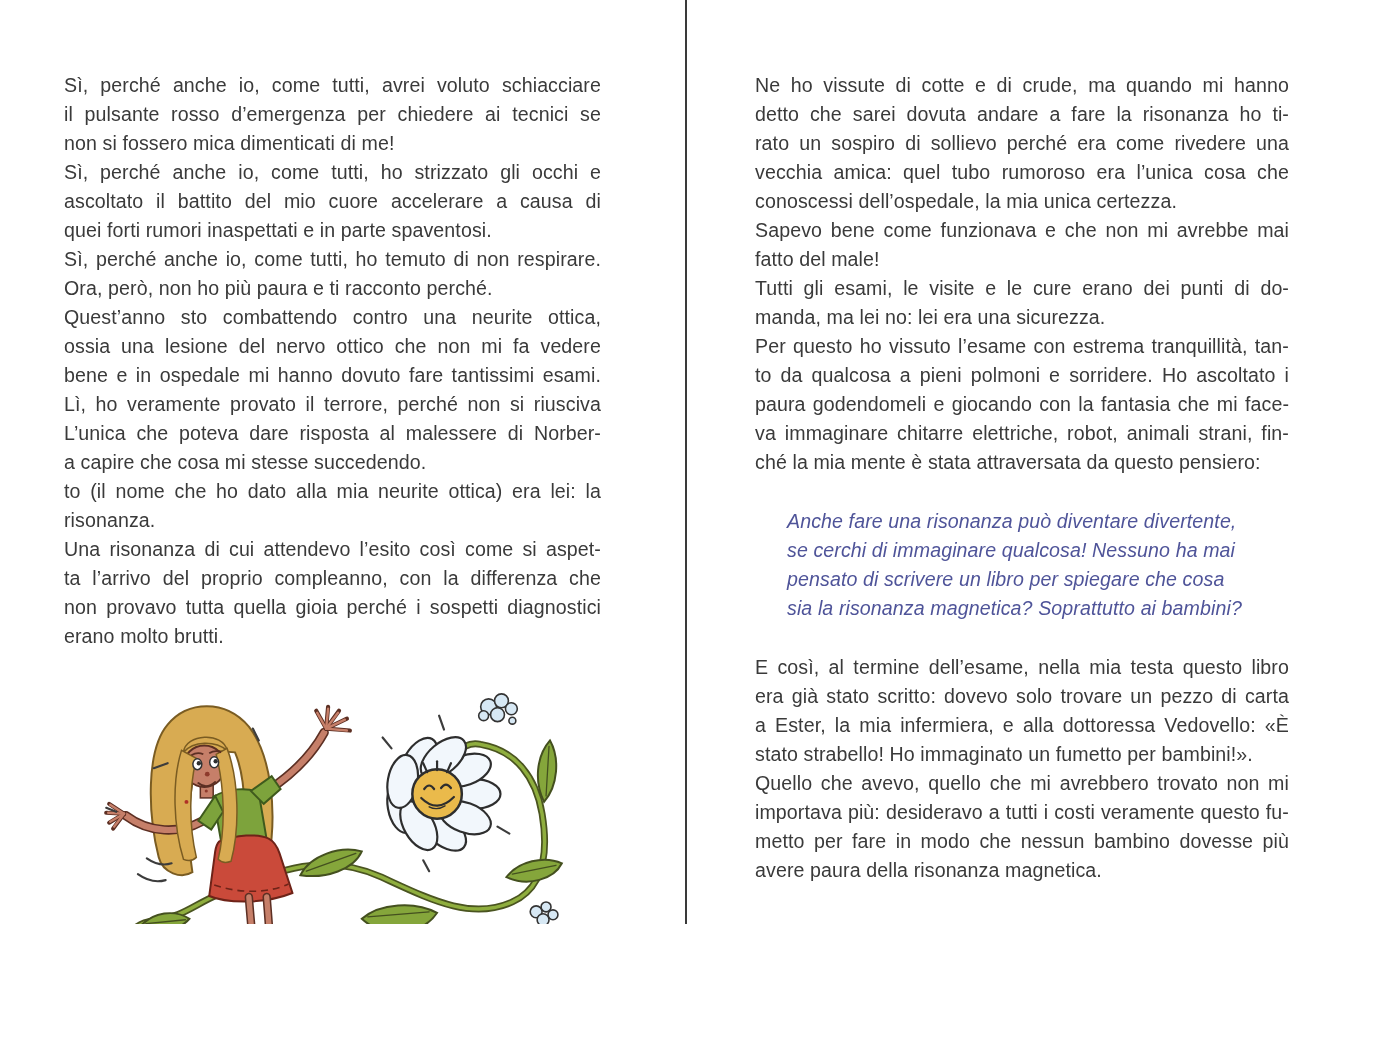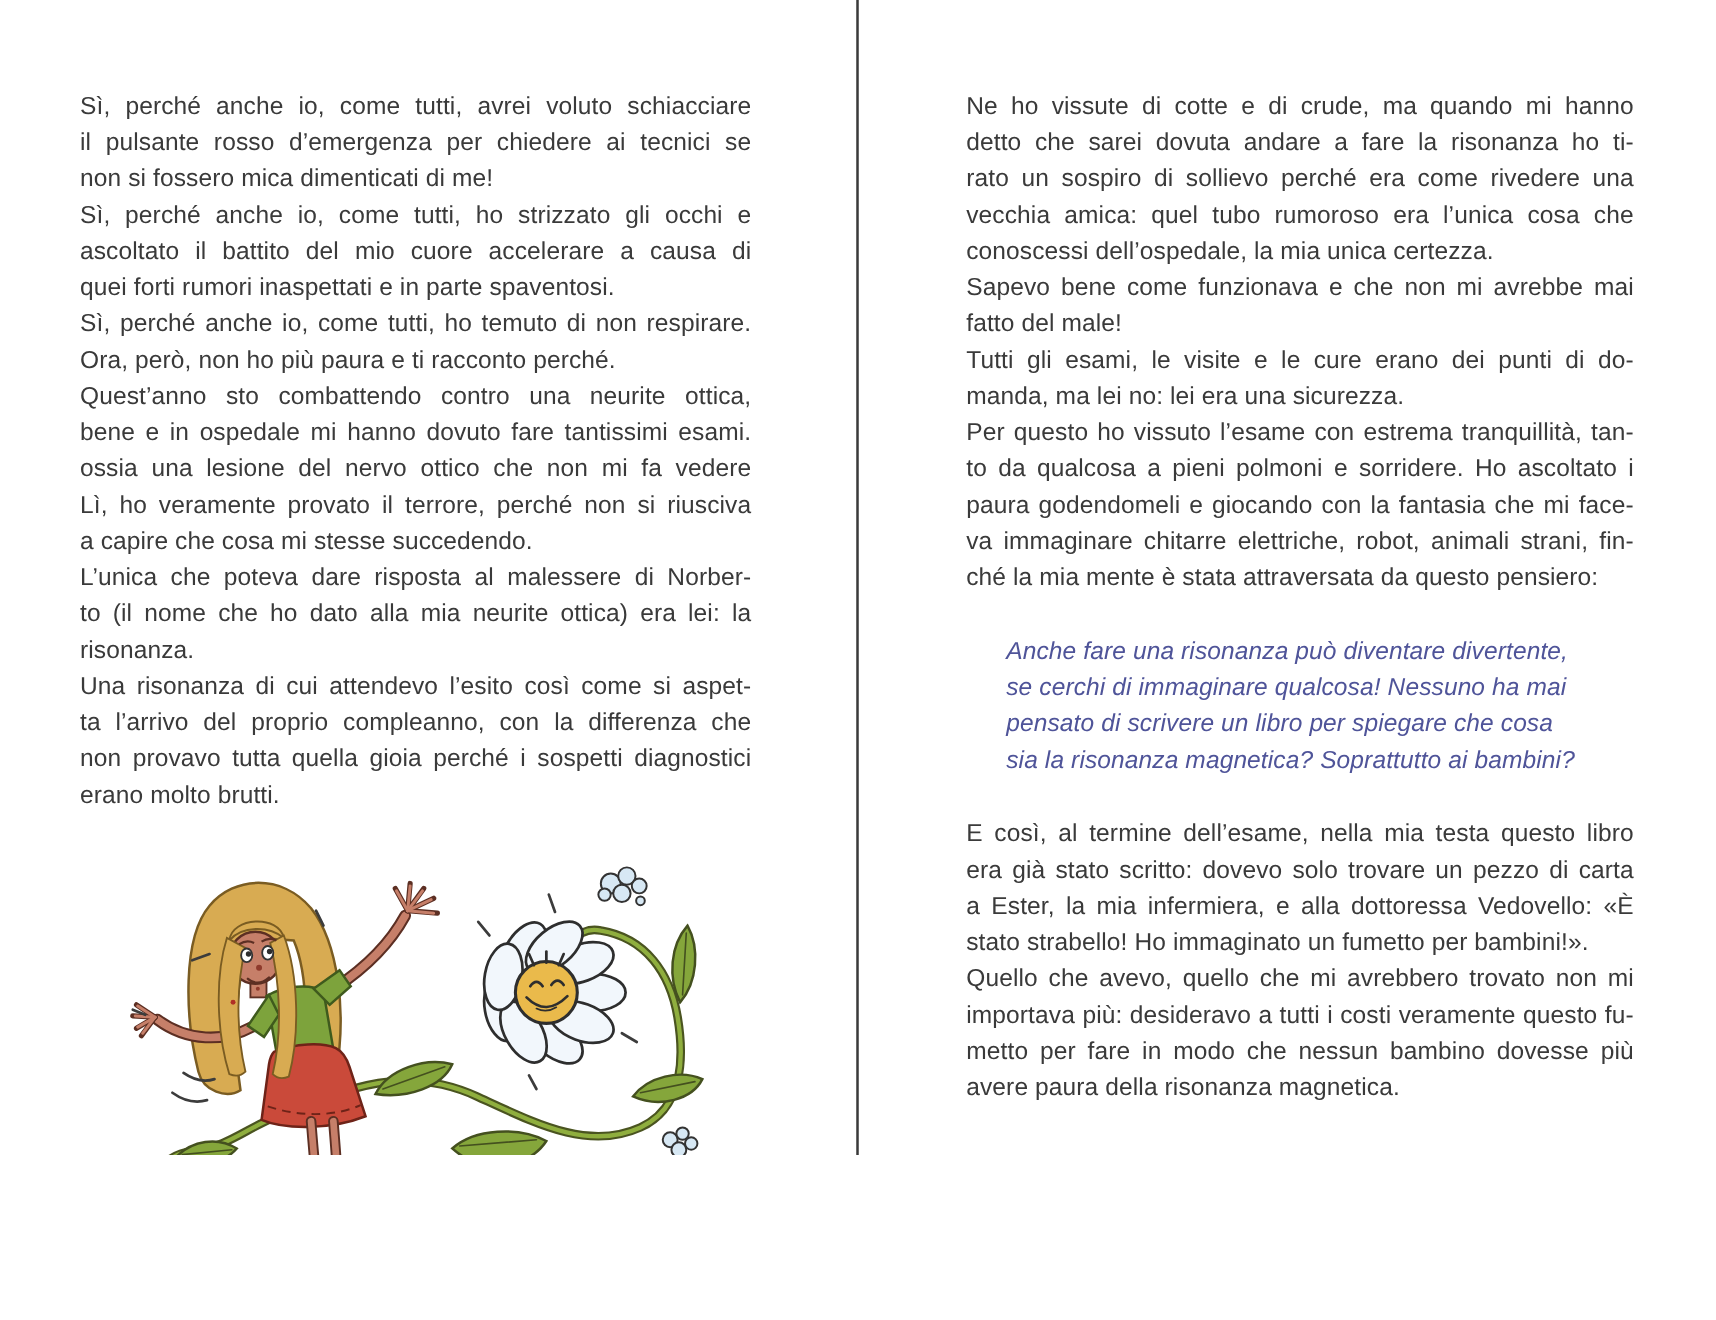--- a/index.html
+++ b/index.html
@@ -8,21 +8,21 @@
     position:relative;width:1373px;height:924px;background:var(--page-bg,#ffffff);
     font-family:"Liberation Sans",sans-serif;overflow:hidden;
   }
   .vrule{position:absolute;left:685px;top:0;width:2px;height:1052px;background:var(--rule,#3a3a3a);}
   .hrule{position:absolute;left:0;top:1051px;width:1373px;height:5px;background:var(--rule,#3a3a3a);}
   .textcol{
     position:absolute;top:71px;font-size:19.6px;line-height:29px;
     color:var(--body-text,#3a3a3a);letter-spacing:0.1px;
   }
   .col-left{left:64px;width:537px;}
-  .col-right{left:773px;width:534px;}
+  .col-right{left:755px;width:534px;}
   .line{text-align:justify;text-align-last:justify;}
   .line.end{text-align-last:left;}
   .quote{
     margin:30px 0 30px 32px;width:460px;font-style:italic;
     color:var(--quote-text,#4f5499);
   }
   .quote .line{text-align:justify;text-align-last:left;}
   .pagenum{
     position:absolute;top:1012px;width:50px;height:40px;
     background:var(--page-number-bg,#3e3a7b);color:var(--page-number-text,#fff);
@@ -41,25 +41,25 @@
   <div class="textcol col-left">
       <div class="line">Sì, perché anche io, come tutti, avrei voluto schiacciare</div>
       <div class="line">il pulsante rosso d’emergenza per chiedere ai tecnici se</div>
       <div class="line end">non si fossero mica dimenticati di me!</div>
       <div class="line">Sì, perché anche io, come tutti, ho strizzato gli occhi e</div>
       <div class="line">ascoltato il battito del mio cuore accelerare a causa di</div>
       <div class="line end">quei forti rumori inaspettati e in parte spaventosi.</div>
       <div class="line">Sì, perché anche io, come tutti, ho temuto di non respirare.</div>
       <div class="line end">Ora, però, non ho più paura e ti racconto perché.</div>
       <div class="line">Quest’anno sto combattendo contro una neurite ottica,</div>
+      <div class="line">ossia una lesione del nervo ottico che non mi fa vedere</div>
       <div class="line">bene e in ospedale mi hanno dovuto fare tantissimi esami.</div>
-      <div class="line">ossia una lesione del nervo ottico che non mi fa vedere</div>
       <div class="line">Lì, ho veramente provato il terrore, perché non si riusciva</div>
+      <div class="line">L’unica che poteva dare risposta al malessere di Norber-</div>
       <div class="line end">a capire che cosa mi stesse succedendo.</div>
-      <div class="line">L’unica che poteva dare risposta al malessere di Norber-</div>
       <div class="line">to (il nome che ho dato alla mia neurite ottica) era lei: la</div>
       <div class="line end">risonanza.</div>
       <div class="line">Una risonanza di cui attendevo l’esito così come si aspet-</div>
       <div class="line">ta l’arrivo del proprio compleanno, con la differenza che</div>
       <div class="line">non provavo tutta quella gioia perché i sospetti diagnostici</div>
       <div class="line end">erano molto brutti.</div>
     </div>
 
   <svg class="illo" viewBox="0 0 480 320" xmlns="http://www.w3.org/2000/svg">
 

